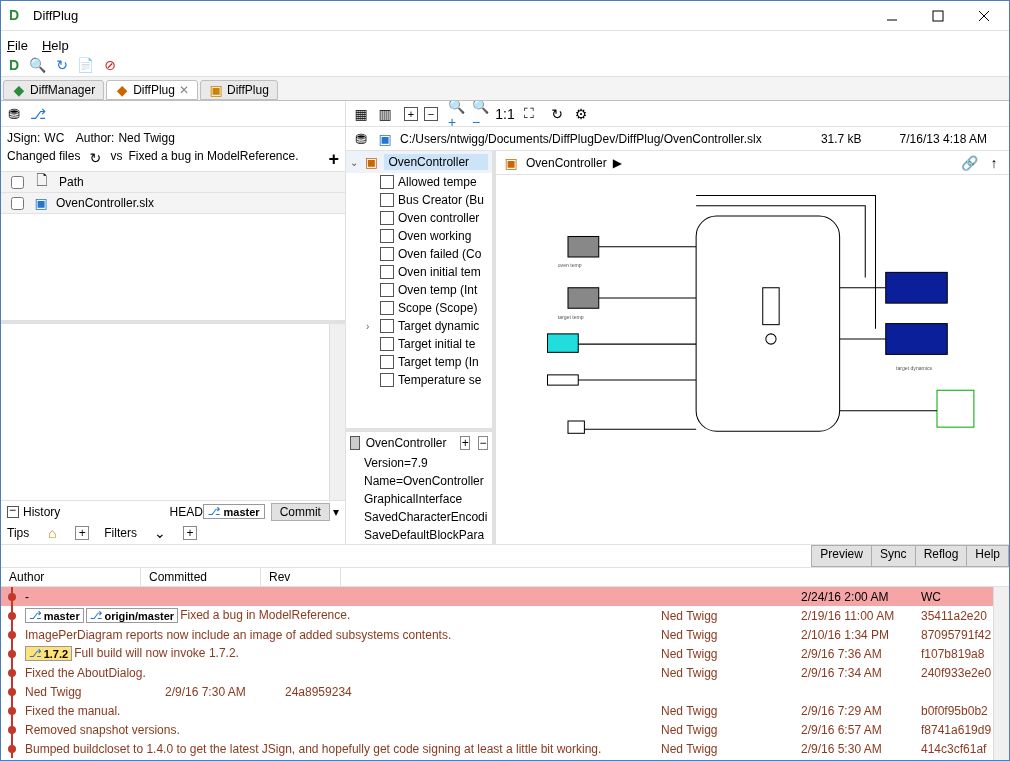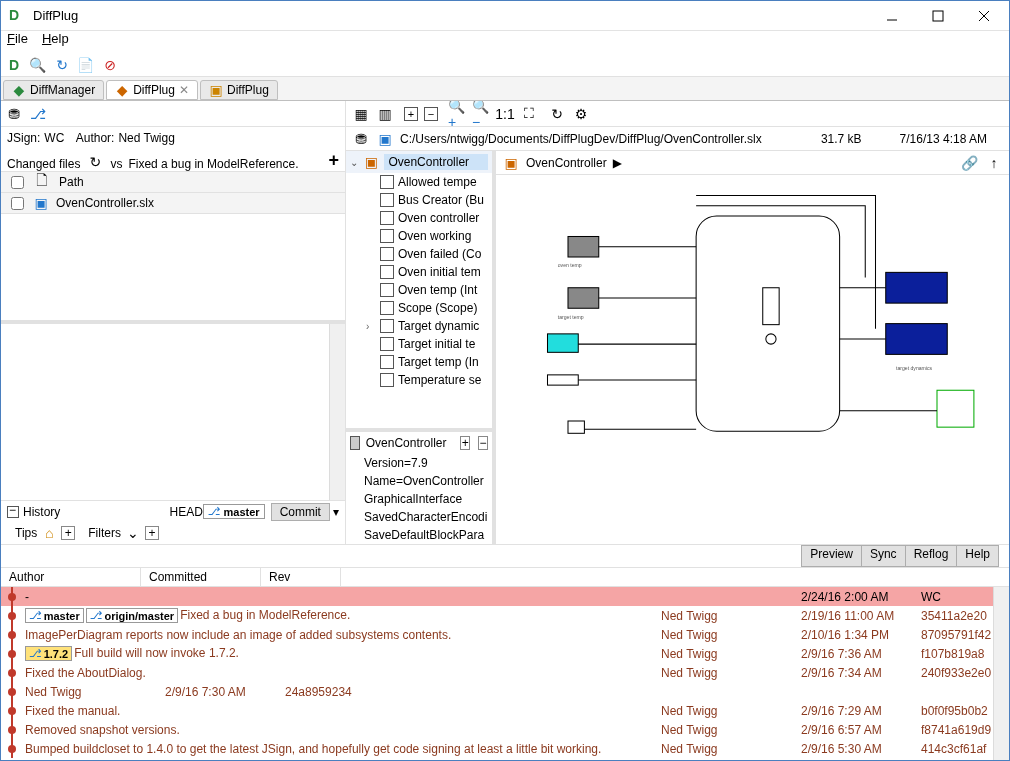--- a/index.html
+++ b/index.html
@@ -4,52 +4,52 @@
 <style>
 html,body{margin:0;padding:0;font-family:"Segoe UI",Tahoma,sans-serif;font-size:12px;color:#000;background:#fff;overflow:hidden}
 *{box-sizing:border-box}
 .window{width:1010px;height:761px;border:1px solid #4a7fbf;display:flex;flex-direction:column}
 .titlebar{height:30px;background:#fff;display:flex;align-items:center;padding:0 2px;border-bottom:1px solid #e3e3e3}
 .titlebar .logo{width:18px;height:18px;margin:0 6px;font-weight:bold;color:#2b8a3e;font-size:14px}
 .titlebar .title{flex:1;font-size:13px}
 .winbtns{display:flex}
 .winbtn{width:46px;height:28px;display:flex;align-items:center;justify-content:center;font-size:14px}
 .winbtn svg{width:12px;height:12px}
-.menubar{height:22px;display:flex;align-items:flex-start;padding:0 6px}
+.menubar{height:22px;display:flex;align-items:flex-end;padding:0 6px}
 .menubar span{margin-right:14px;font-size:13px}
 .menubar span u{text-decoration:underline}
 .toolbar{height:24px;display:flex;align-items:center;padding:0 4px;gap:6px;border-bottom:1px solid #e1e1e1}
 .ticon{width:18px;height:18px;display:inline-flex;align-items:center;justify-content:center;font-size:14px}
 .tabbar{height:24px;display:flex;align-items:center;padding:0 2px;gap:2px;background:#f4f4f4;position:relative;border-bottom:1px solid #bfbfbf}
 .tab{display:flex;align-items:center;gap:4px;padding:2px 8px;border:1px solid #bfbfbf;background:#fff;border-top-left-radius:3px;border-top-right-radius:3px;font-size:12px;position:relative;top:1px}
 .tab.inactive{background:#e9e9e9}
 .tab .ticon{width:14px;height:14px}
 .body{flex:1;display:flex;min-height:0}
 .leftcol{width:345px;display:flex;flex-direction:column;border-right:1px solid #e1e1e1}
 .pathbar{height:26px;display:flex;align-items:center;gap:6px;padding:0 4px;border-bottom:1px solid #e1e1e1}
 .pathbar .path{flex:1;font-size:12px;white-space:nowrap;overflow:hidden}
 .commitbar{height:22px;display:flex;align-items:center;padding:0 6px;font-size:12px;gap:4px}
 .commitbar .lbl{font-size:12px}
-.changedbar{height:22px;display:flex;align-items:flex-end;padding:0 6px;font-size:12px;gap:6px}
+.changedbar{height:22px;display:flex;align-items:flex-start;padding:0 6px;font-size:12px;gap:6px}
 .plus{font-size:18px;font-weight:bold;margin-left:auto}
 .filehdr{height:22px;display:flex;align-items:center;padding:0 6px;background:#f4f4f4;border-top:1px solid #e1e1e1;border-bottom:1px solid #e1e1e1}
 .filehdr .col{margin-left:30px;font-size:12px}
 .filerow{height:20px;display:flex;align-items:center;padding:0 6px;background:#f4f4f4}
 .filerow input{margin-right:8px}
 .blank{flex:1;border-top:1px solid #e1e1e1}
 .blank2{height:180px;border-top:4px solid #e1e1e1;position:relative}
 .hisbar{height:22px;display:flex;align-items:center;padding:0 6px;border-top:1px solid #e1e1e1}
 .hisbar .sq{width:12px;height:12px;border:1px solid #555;margin-right:4px;position:relative}
 .hisbar .sq::before{content:"−";position:absolute;top:-4px;left:1px;font-size:12px}
 .hisbar .histxt{font-size:12px}
 .hisbar .headlbl{margin-left:auto;font-size:12px}
 .branchchip{border:1px solid #999;padding:0 4px;font-size:11px;display:inline-flex;align-items:center;gap:3px;background:#fff}
 .branchchip .bic{color:#2277cc;font-size:11px}
 .btn{border:1px solid #adadad;background:#e1e1e1;padding:1px 8px;font-size:12px}
-.tipsbar{height:22px;display:flex;align-items:center;padding:0 14px;gap:3px}
+.tipsbar{height:22px;display:flex;align-items:center;padding:0 6px;gap:14px}
 .rightarea{flex:1;display:flex;flex-direction:column;min-width:0}
 .rtoolbar{height:26px;display:flex;align-items:center;padding:0 6px;gap:10px;border-bottom:1px solid #e1e1e1}
 .rtoolbar .grp{display:flex;gap:6px;align-items:center}
 .rpathbar{height:24px;display:flex;align-items:center;padding:0 6px;gap:6px;border-bottom:1px solid #e1e1e1}
 .rpathbar .path{flex:1;font-size:12px;white-space:nowrap;overflow:hidden}
 .rpathbar .meta{font-size:12px;padding:0 16px}
 .rbody{flex:1;display:flex;min-height:0}
 .treecol{width:150px;border-right:4px solid #e1e1e1;display:flex;flex-direction:column;min-height:0}
 .treehdr{height:22px;display:flex;align-items:center;padding:0 4px;gap:4px;background:#eef3fa}
 .treehdr .sel{background:#cde3f8;padding:1px 4px;flex:1;overflow:hidden;white-space:nowrap}
@@ -61,21 +61,21 @@
 .prophdr{height:22px;display:flex;align-items:center;padding:0 4px;gap:6px}
 .prophdr .iic{width:14px;height:14px;border:1px solid #555;background:#ccc}
 .prophdr .pm{width:14px;height:14px;border:1px solid #888;display:inline-flex;align-items:center;justify-content:center;font-size:12px;margin-left:2px}
 .prophdr .spacer{flex:1}
 .prow{height:18px;padding-left:18px;display:flex;align-items:center;white-space:nowrap;overflow:hidden}
 .diagram{flex:1;display:flex;flex-direction:column;min-width:0}
 .dhdr{height:24px;display:flex;align-items:center;padding:0 6px;gap:6px;border-bottom:1px solid #e1e1e1}
 .dhdr .spacer{flex:1}
 .dcanvas{flex:1;position:relative;overflow:hidden}
 .commits{height:216px;border-top:1px solid #e1e1e1;display:flex;flex-direction:column}
-.ctabs{height:22px;display:flex;justify-content:flex-end;padding:0 10px}
+.ctabs{height:22px;display:flex;justify-content:flex-end;padding:0 0}
 .ctab{border:1px solid #adadad;background:#e1e1e1;padding:1px 8px;font-size:12px;margin-left:-1px}
 .chdr{height:20px;display:flex;align-items:center;border-top:1px solid #e1e1e1;border-bottom:1px solid #e1e1e1;background:#fff}
 .chdr .c{font-size:12px;padding:0 8px;border-right:1px solid #e1e1e1;height:100%;display:flex;align-items:center}
 .c-msg{flex:1}
 .c-auth{width:140px}
 .c-comm{width:120px}
 .c-rev{width:80px}
 .clist{flex:1;overflow:hidden;position:relative}
 .crow{height:19px;display:flex;align-items:center;position:relative}
 .crow .graph{width:24px;height:100%;position:relative;flex-shrink:0}
@@ -189,21 +189,21 @@
             <span class="bic">⎇</span>
             <b>master</b>
           </span>
         <span class="btn" style="margin-left:6px">Commit</span>
         <span style="margin-left:3px">▾</span>
       </div>
       <div class="tipsbar">
         <span>Tips</span>
           <span class="ticon" style="color:#cc8400">⌂</span>
           <span class="ticon" style="border:1px solid #888;width:14px;height:14px;font-size:12px">+</span>
-        <span style="margin-left:10px">Filters</span>
+        <span style="margin-left:1px">Filters</span>
           <span class="ticon">⌄</span>
           <span class="ticon" style="border:1px solid #888;width:14px;height:14px;font-size:12px">+</span>
       </div>
     </div>
 
     <div class="rightarea">
       <div class="rtoolbar">
         <div class="grp">
           <span class="ticon">▦</span>
           <span class="ticon">▥</span>

